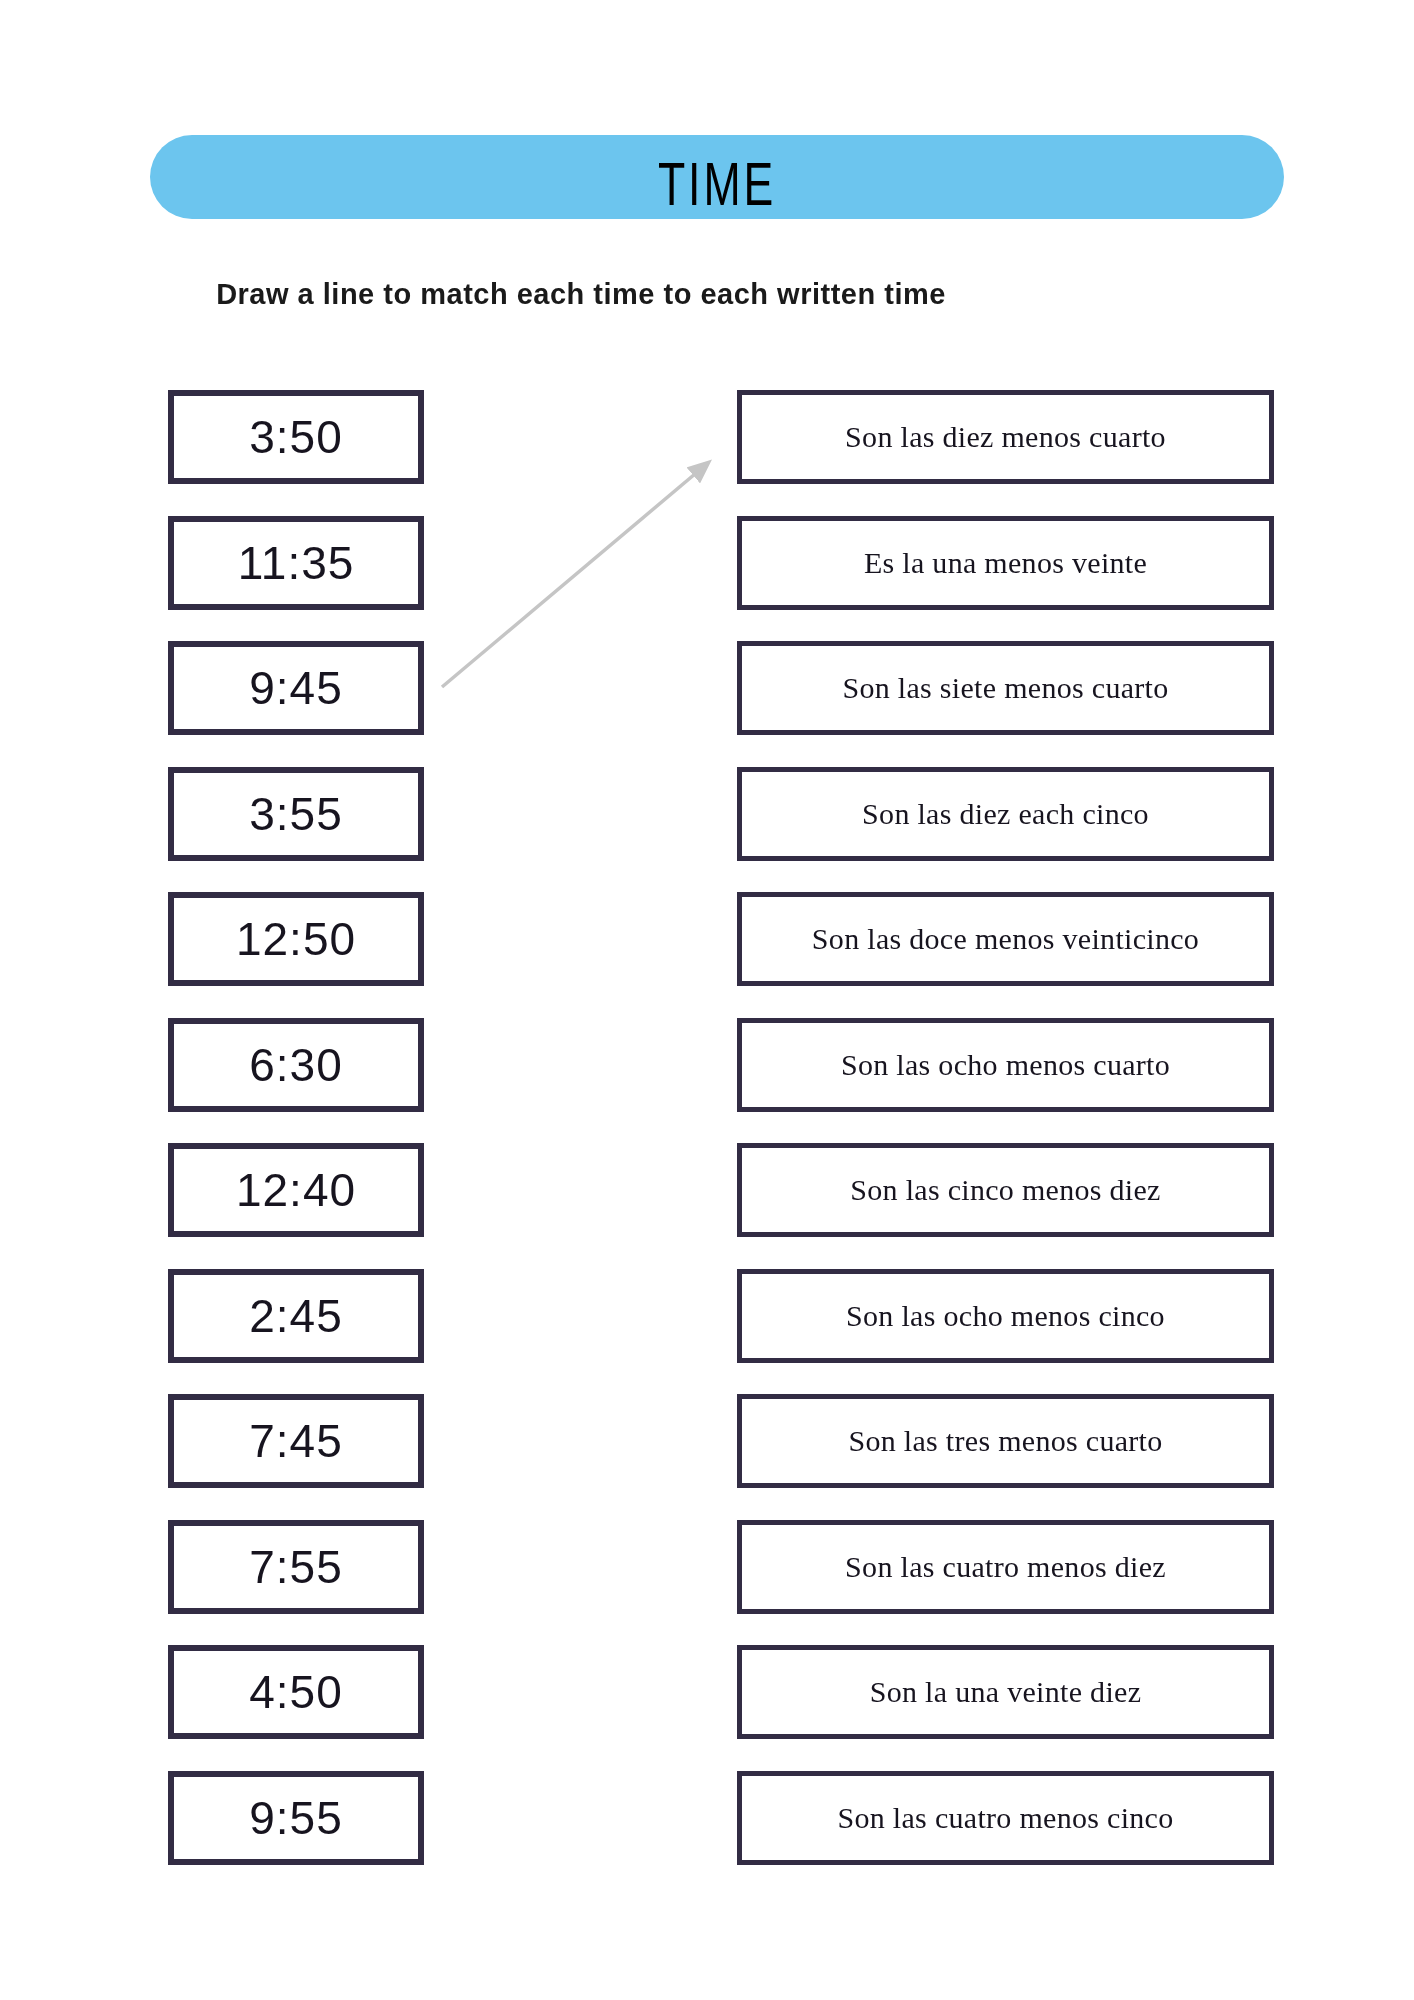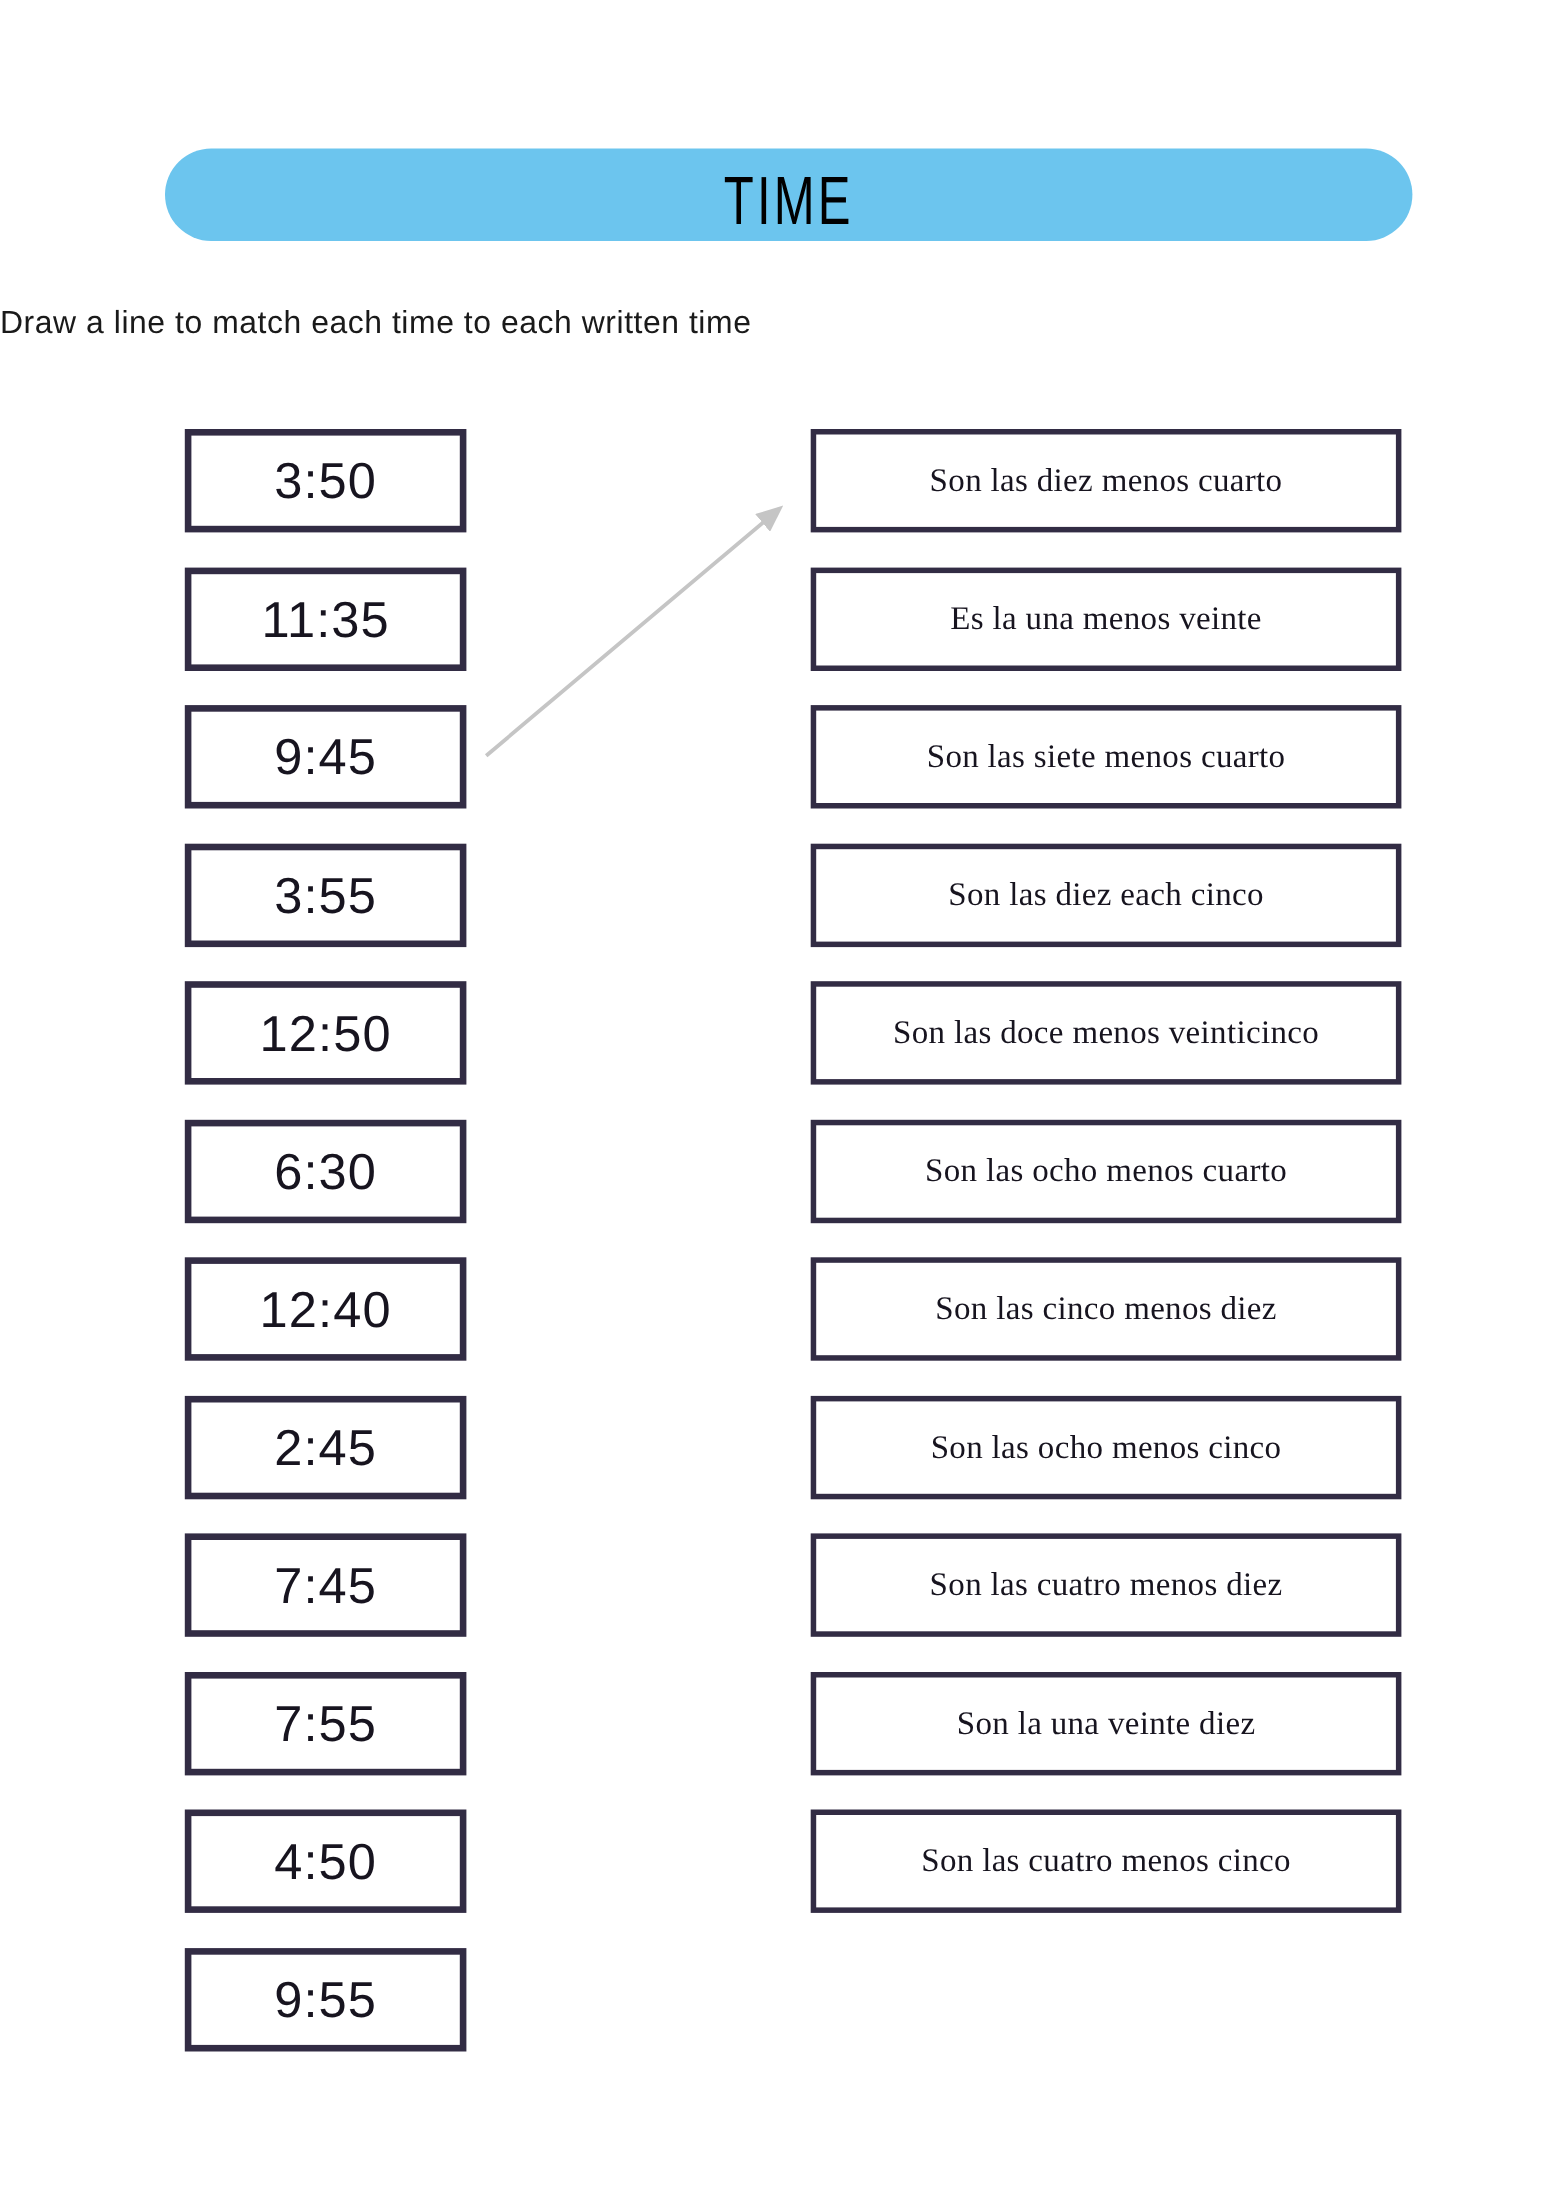--- a/index.html
+++ b/index.html
@@ -27,24 +27,25 @@
     font-size:62px;
     font-weight:400;
     color:#000000;
     letter-spacing:4px;
     transform:scaleX(0.72);
     transform-origin:center;
     white-space:nowrap;
   }
   .instruction{
     position:absolute;left:0;top:278px;width:1162px;
+    text-align:center;
     font-size:29px;
     letter-spacing:0.5px;
     color:#1a1a1a;
-    font-weight:400;
+    font-weight:700;
   }
   .col{
     position:absolute;top:390px;
     display:flex;flex-direction:column;
     gap:31.5px;
   }
   .col-times{left:168px;width:256px;}
   .col-written{left:737px;width:537px;}
   .box{
     box-sizing:border-box;
@@ -159,20 +160,23 @@
   </div>
 
   <div class="box written-box">
     <span class="written-label">Son las cinco menos diez</span>
   </div>
 
   <div class="box written-box">
     <span class="written-label">Son las ocho menos cinco</span>
   </div>
 
+  <div class="box written-box">
+    <span class="written-label">Son las tres menos cuarto</span>
+  </div>
 
   <div class="box written-box">
     <span class="written-label">Son las cuatro menos diez</span>
   </div>
 
   <div class="box written-box">
     <span class="written-label">Son la una veinte diez</span>
   </div>
 
   <div class="box written-box">

